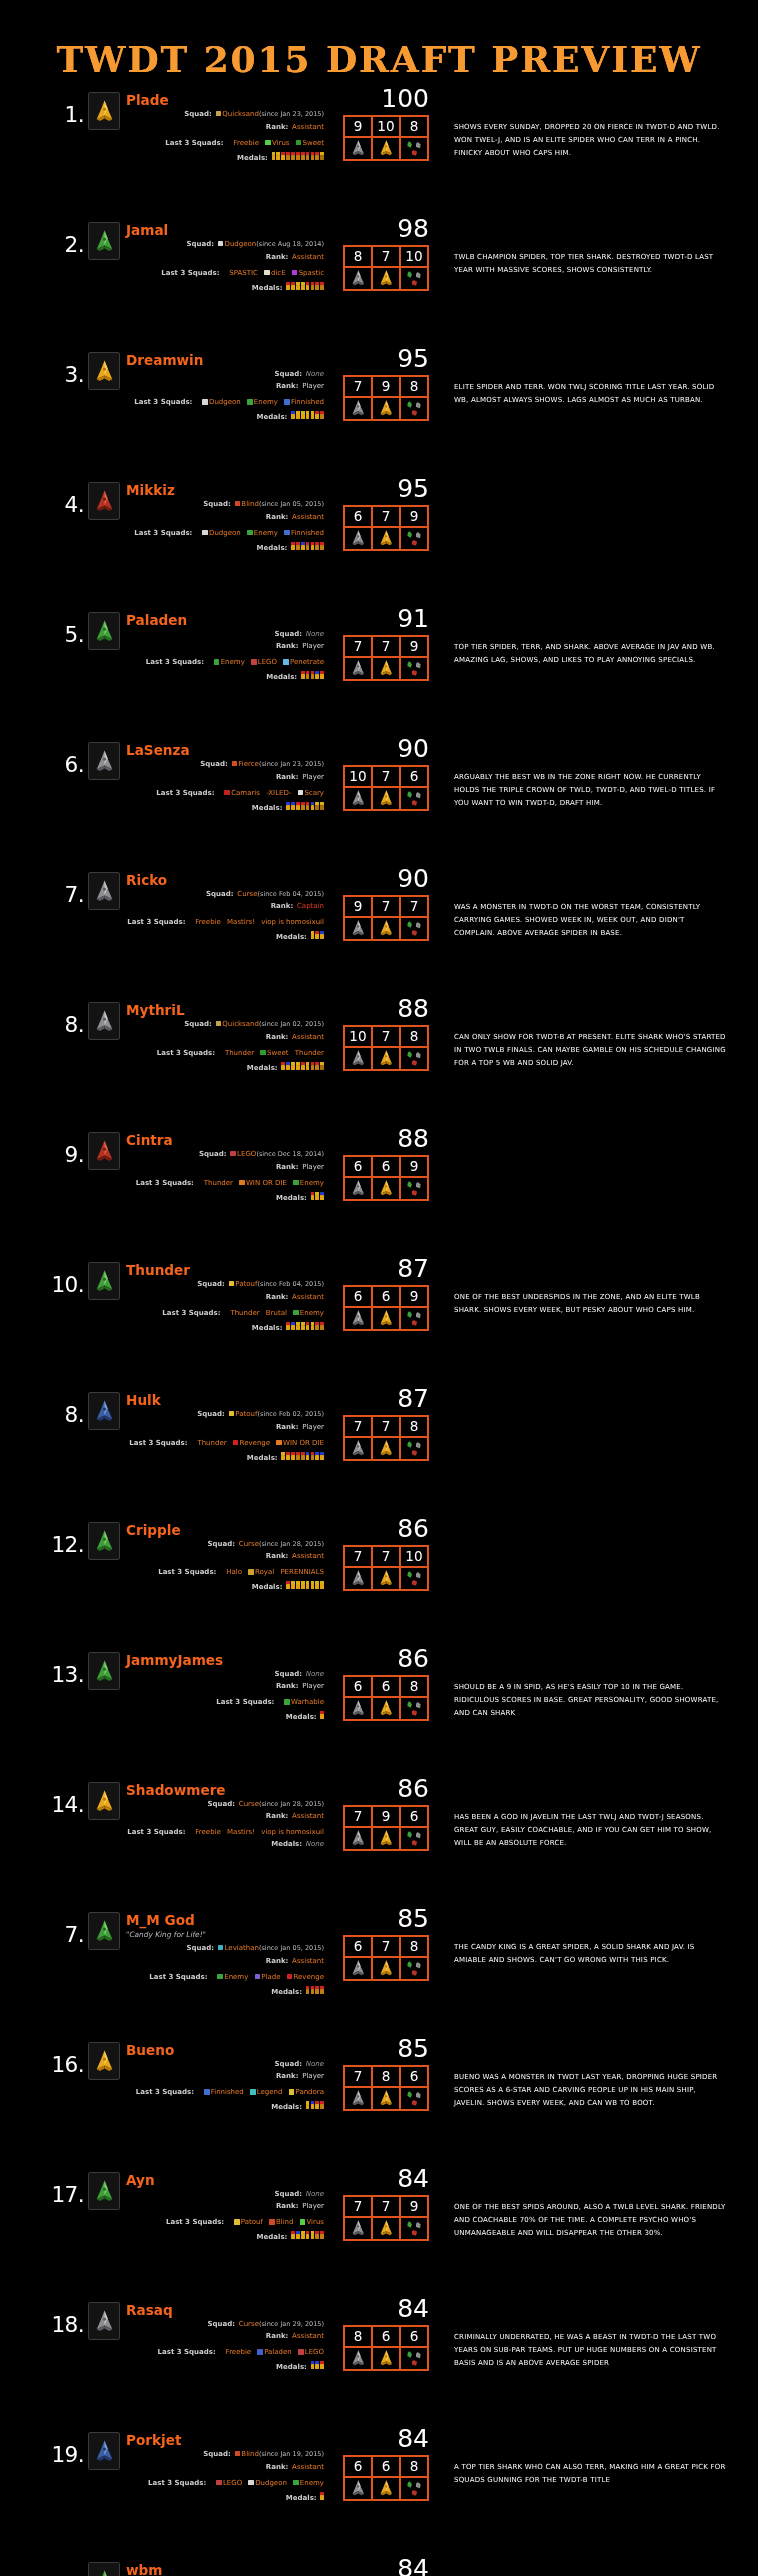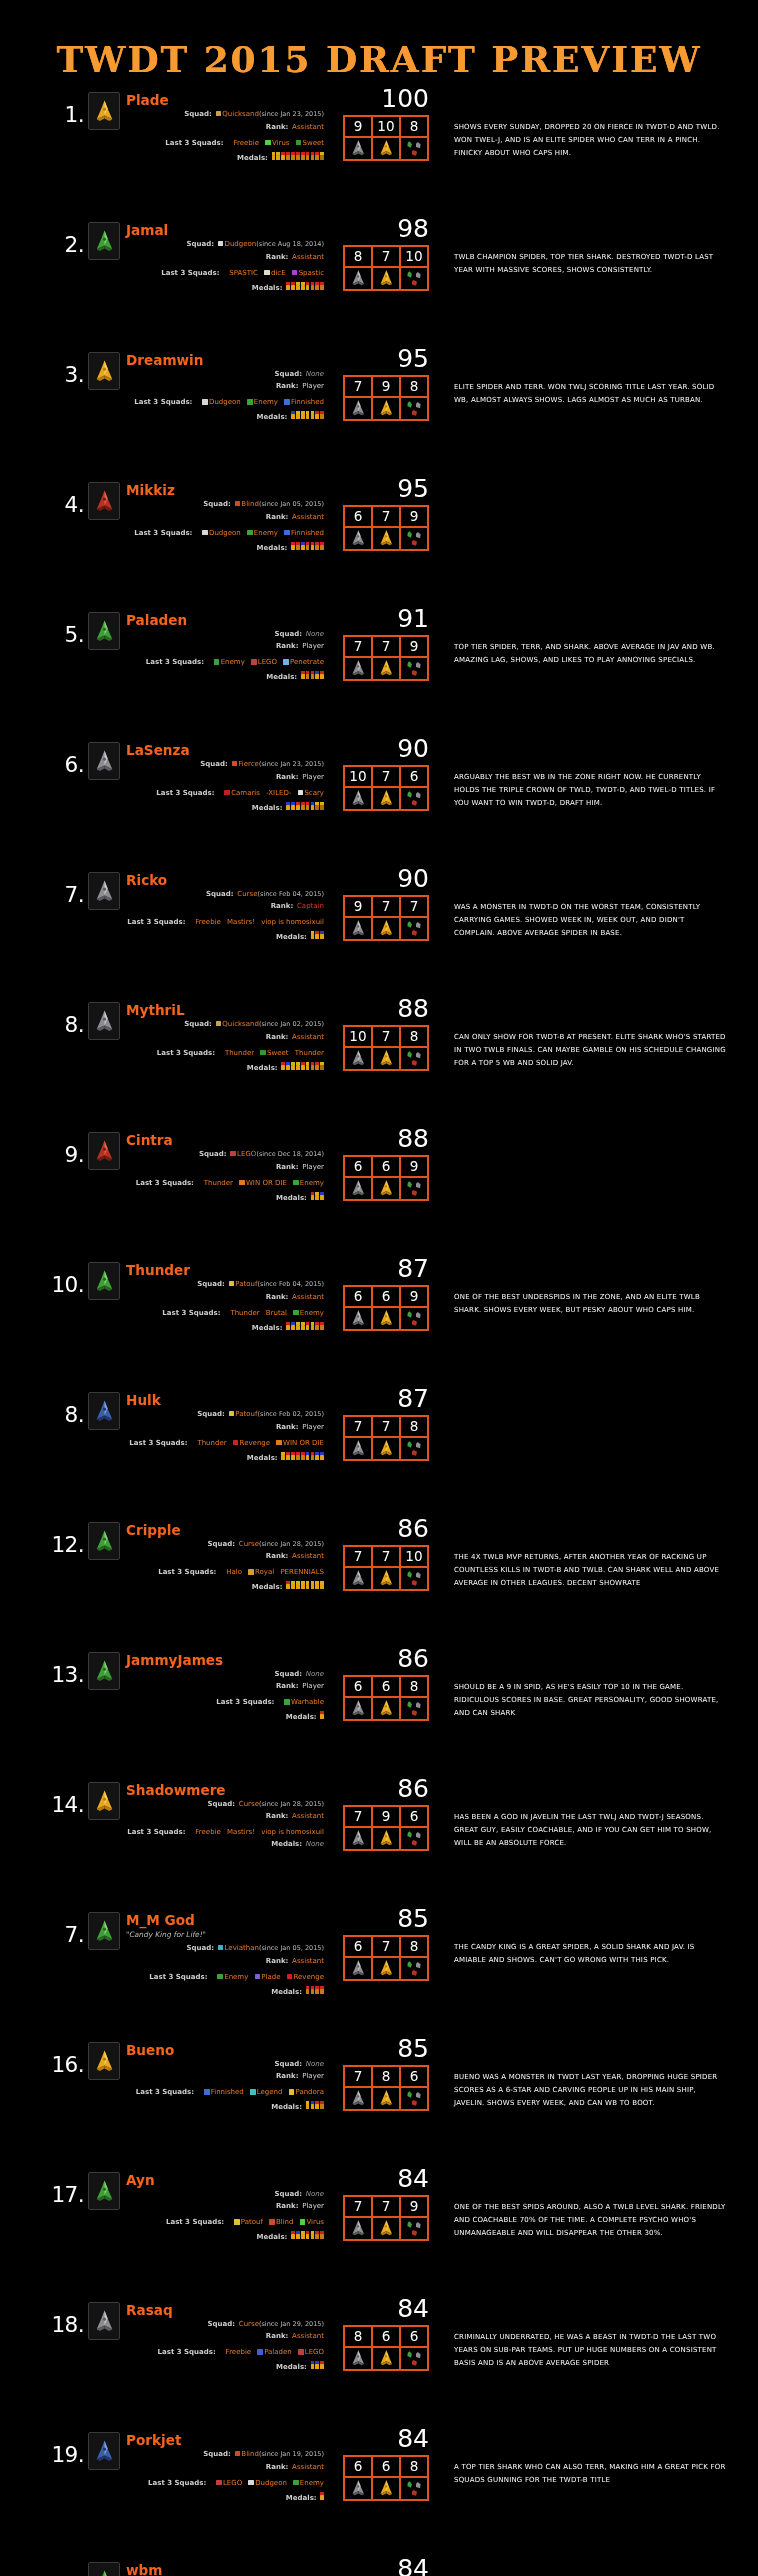--- a/index.html
+++ b/index.html
@@ -1373,21 +1373,20 @@
               </svg>
             </div>
             <div class="rs-cell">
               <svg width="18.5" height="18.5" viewBox="0 0 32 32">
                 <polygon points="8,4 12,9 10,15 4,12 5,6" fill="#3fa03a"></polygon>
                 <polygon points="22,5 27,9 26,16 19,14 19,8" fill="#8d8d92"></polygon>
                 <polygon points="15,19 21,22 19,29 12,27 12,21" fill="#b63224"></polygon>
               </svg>
             </div>
           </div>
-          <div class="desc">The 4x TWLB MVP returns, after another year of racking up countless kills in TWDT-B and TWLB. Can shark well and above average in other leagues. Decent showrate</div>
         </div>
       </div>
       <div class="player">
         <div class="player-inner">
           <div class="rank-num">13.</div>
           <div class="avatar">
             <svg width="25" height="25" viewBox="0 0 32 32">
               <polygon points="16,2 20,12 26,26 16,21 6,26 12,12" fill="#3fa03a"></polygon>
               <polygon points="16,2 20,12 16,21" fill="#7fd06e"></polygon>
               <polygon points="16,21 26,26 22,28 16,25" fill="#26691f"></polygon>

